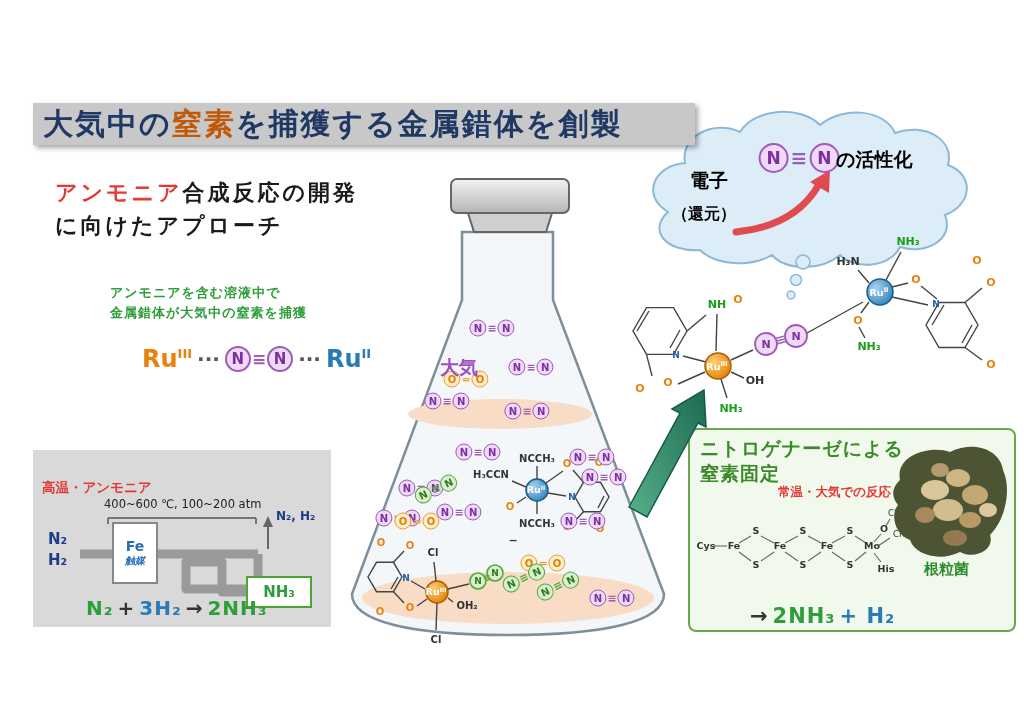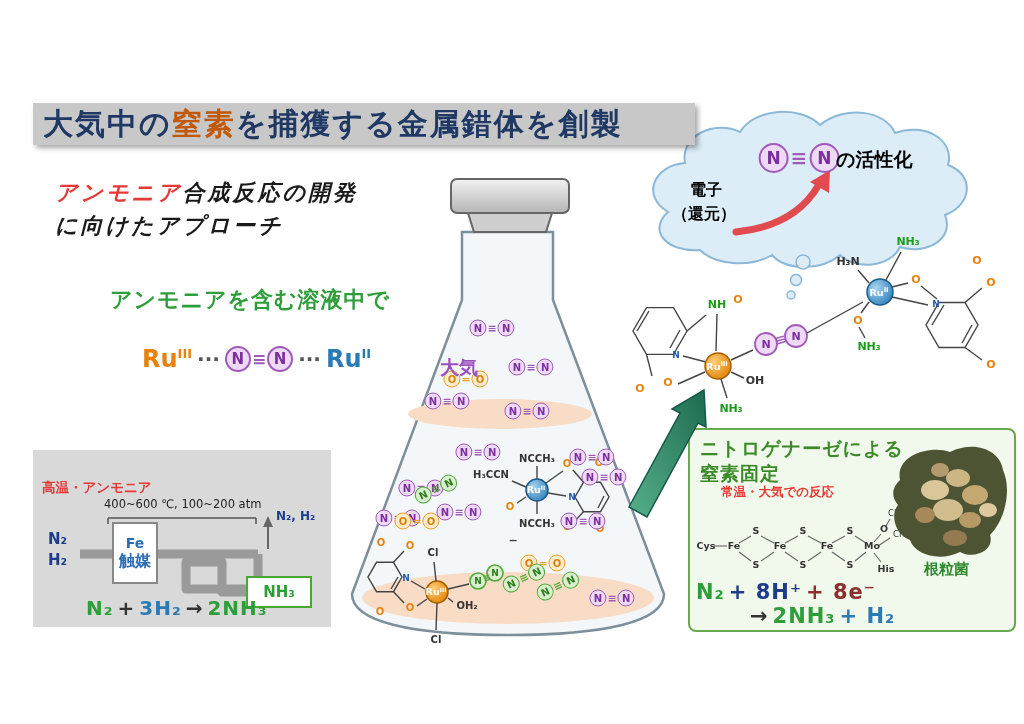--- a/index.html
+++ b/index.html
@@ -9,21 +9,21 @@
   svg.layer{position:absolute;left:0;top:0;z-index:2;pointer-events:none;}
   #molecule-layer{position:absolute;left:0;top:0;width:1024px;height:724px;z-index:3;pointer-events:none;}
   .ov{position:absolute;z-index:4;white-space:nowrap;}
 
   
   .title-bar{background:#c8c8c8;font-size:30px;font-weight:bold;letter-spacing:2px;
              line-height:42px;padding-left:10px;box-shadow:3px 3px 5px rgba(0,0,0,.35);}
   .t-navy{color:#1f3864;margin-top:16px;} .t-orange{color:#c05a0a;}
   .subtitle{font-size:22px;font-weight:bold;letter-spacing:3px;line-height:1.5;color:#1a1a1a;}
   .t-red{color:#e53935;}
-  .caption{font-size:22px;font-weight:bold;color:#2e9e3a;line-height:1.5;letter-spacing:1px;}
+  .caption{font-size:13px;font-weight:bold;color:#2e9e3a;line-height:1.5;letter-spacing:1px;}
 
   
   .formula{display:flex;align-items:center;gap:3px;}
   .f-ru{font-size:24px;font-weight:bold;} .f-ru sup{font-size:13px;}
   .f-orange{color:#e8820c;} .f-blue{color:#2a7ab5;}
   .f-dots{font-size:20px;font-weight:bold;color:#555;margin:0 2px;}
 
   
   .matom{border-radius:50%;display:inline-flex;align-items:center;justify-content:center;
          background:#eed9f6;border:2px solid #a05ab8;color:#7d2ea0;font-weight:bold;box-sizing:border-box;}
@@ -44,21 +44,21 @@
   .mol.n2b .mbond{color:#53a93a;}
 
   
   .haber-box{background:#d9d9d9;}
   .haber-title{font-size:18px;font-weight:bold;color:#8c8c8c;letter-spacing:1px;}
   .haber-cond{font-size:13.5px;font-weight:bold;color:#e53935;}
   .haber-detail{font-size:11.5px;color:#222;}
   .feed{font-size:15px;font-weight:bold;color:#1f3c88;}
   .fe-box{background:#fff;border:2px solid #888;display:flex;flex-direction:column;
           align-items:center;justify-content:center;color:#2a6db5;font-weight:bold;}
-  .fe-box .l1{font-size:14px;} .fe-box .l2{font-size:16px;}
+  .fe-box .l1{font-size:14px;} .fe-box .l2{font-size:10px;font-style:italic;}
   .recycle{font-size:12px;font-weight:bold;color:#1f3c88;}
   .nh3-box{background:#fff;border:2px solid #4aa832;color:#2e9e3a;font-weight:bold;font-size:15px;
            display:flex;align-items:center;justify-content:center;}
   .eq{font-weight:bold;letter-spacing:1px;}
   .eq span{margin-right:4px;}
   .eq-green{color:#2e9e3a;} .eq-blue{color:#2a7ab5;} .eq-dark{color:#333;}
   .eq-navy{color:#1f3c88;} .eq-maroon{color:#8b2f2f;}
 
   
   .nitro-box{background:#f1f8ec;border:2.5px solid #6aa84f;border-radius:8px;}
@@ -388,27 +388,28 @@
         <span class="matom">N</span>
         <span class="mbond">≡</span>
         <span class="matom">N</span>
       </div>
     </div>
 
   <div class="ov title-bar" style="left:33px;top:103px;width:652px;height:42px;">
     <span class="t-navy">大気中の</span><span class="t-orange">窒素</span><span class="t-navy">を捕獲する金属錯体を創製</span>
   </div>
 
-  <div class="ov subtitle" style="left:55px;top:176px;font-style:italic;">
+  <div class="ov subtitle" style="left:55px;top:176px;">
     <div><span class="t-red">アンモニア</span><span>合成反応の開発</span></div>
     <div>に向けたアプローチ</div>
   </div>
 
   <div class="ov caption" style="left:110px;top:283px;">
     <div>アンモニアを含む溶液中で</div>
+    <div>金属錯体が大気中の窒素を捕獲</div>
   </div>
 
   <div class="ov formula" style="left:142px;top:345px;">
     <span class="f-ru f-orange"><span>Ru</span><sup>III</sup></span>
     <span class="f-dots">···</span>
     <span class="mol-mid">
       <span class="matom">N</span>
         <span class="mbond">≡</span>
         <span class="matom">N</span>
     </span>
@@ -417,43 +418,40 @@
   </div>
 
   <div class="ov purple-label" style="left:440px;top:344px;margin-top:11px;">大気</div>
 
   <div class="mol-big" style="left:799px;top:158px;">
     <span class="matom">N</span>
       <span class="mbond">≡</span>
       <span class="matom">N</span>
   </div>
   <div class="ov cloud-orange" style="left:836px;top:147px;font-size:19px;">の活性化</div>
-  <div class="ov cloud-orange" style="left:690px;top:180px;font-size:16px;">電子</div>
+  <div class="ov cloud-orange" style="left:690px;top:168px;font-size:19px;">電子</div>
   <div class="ov cloud-orange" style="left:672px;top:204px;font-size:16px;">（還元）</div>
 
   <div class="ov haber-cond" style="left:42px;top:479px;">高温・アンモニア</div>
   <div class="ov haber-detail" style="left:104px;top:497px;">400~600 ℃, 100~200 atm</div>
   <div class="ov feed" style="left:48px;top:530px;">N₂</div>
   <div class="ov feed" style="left:48px;top:551px;">H₂</div>
   <div class="ov fe-box" style="left:112px;top:522px;width:42px;height:58px;">
     <div class="l1">Fe</div>
     <div class="l2">触媒</div>
   </div>
   <div class="ov recycle" style="left:276px;top:509px;">N₂, H₂</div>
   <div class="ov nh3-box" style="left:246px;top:576px;width:62px;height:28px;">
     <span>NH₃</span>
   </div>
   <div class="ov eq" style="left:86px;top:596px;font-size:20px;">
     <span class="eq-green">N₂</span><span class="eq-dark">+</span><span class="eq-blue">3H₂</span><span class="eq-dark">→</span><span class="eq-green">2NH₃</span>
   </div>
 
   <div class="ov nitro-title" style="left:700px;top:436px;text-align:center;">ニトロゲナーゼによる</div>
   <div class="ov nitro-title" style="left:700px;top:461px;">窒素固定</div>
-  <div class="ov nitro-cond" style="left:721px;top:484px;">常温・大気での反応</div>
+  <div class="ov nitro-cond" style="left:778px;top:484px;">常温・大気での反応</div>
   <div class="ov bacteria" style="left:924px;top:560px;">根粒菌</div>
-  <div class="ov eq" style="left:696px;top:580px;font-size:21px;">
-    <span class="eq-green">N₂</span><span class="eq-navy">+ 8H⁺</span><span class="eq-maroon">+ 8e⁻</span>
-  </div>
   <div class="ov eq" style="left:750px;top:604px;font-size:21px;">
     <span class="eq-dark">→</span><span class="eq-green">2NH₃</span><span class="eq-blue">+ H₂</span>
   </div>
 
 </div>
 
 </body></html>

